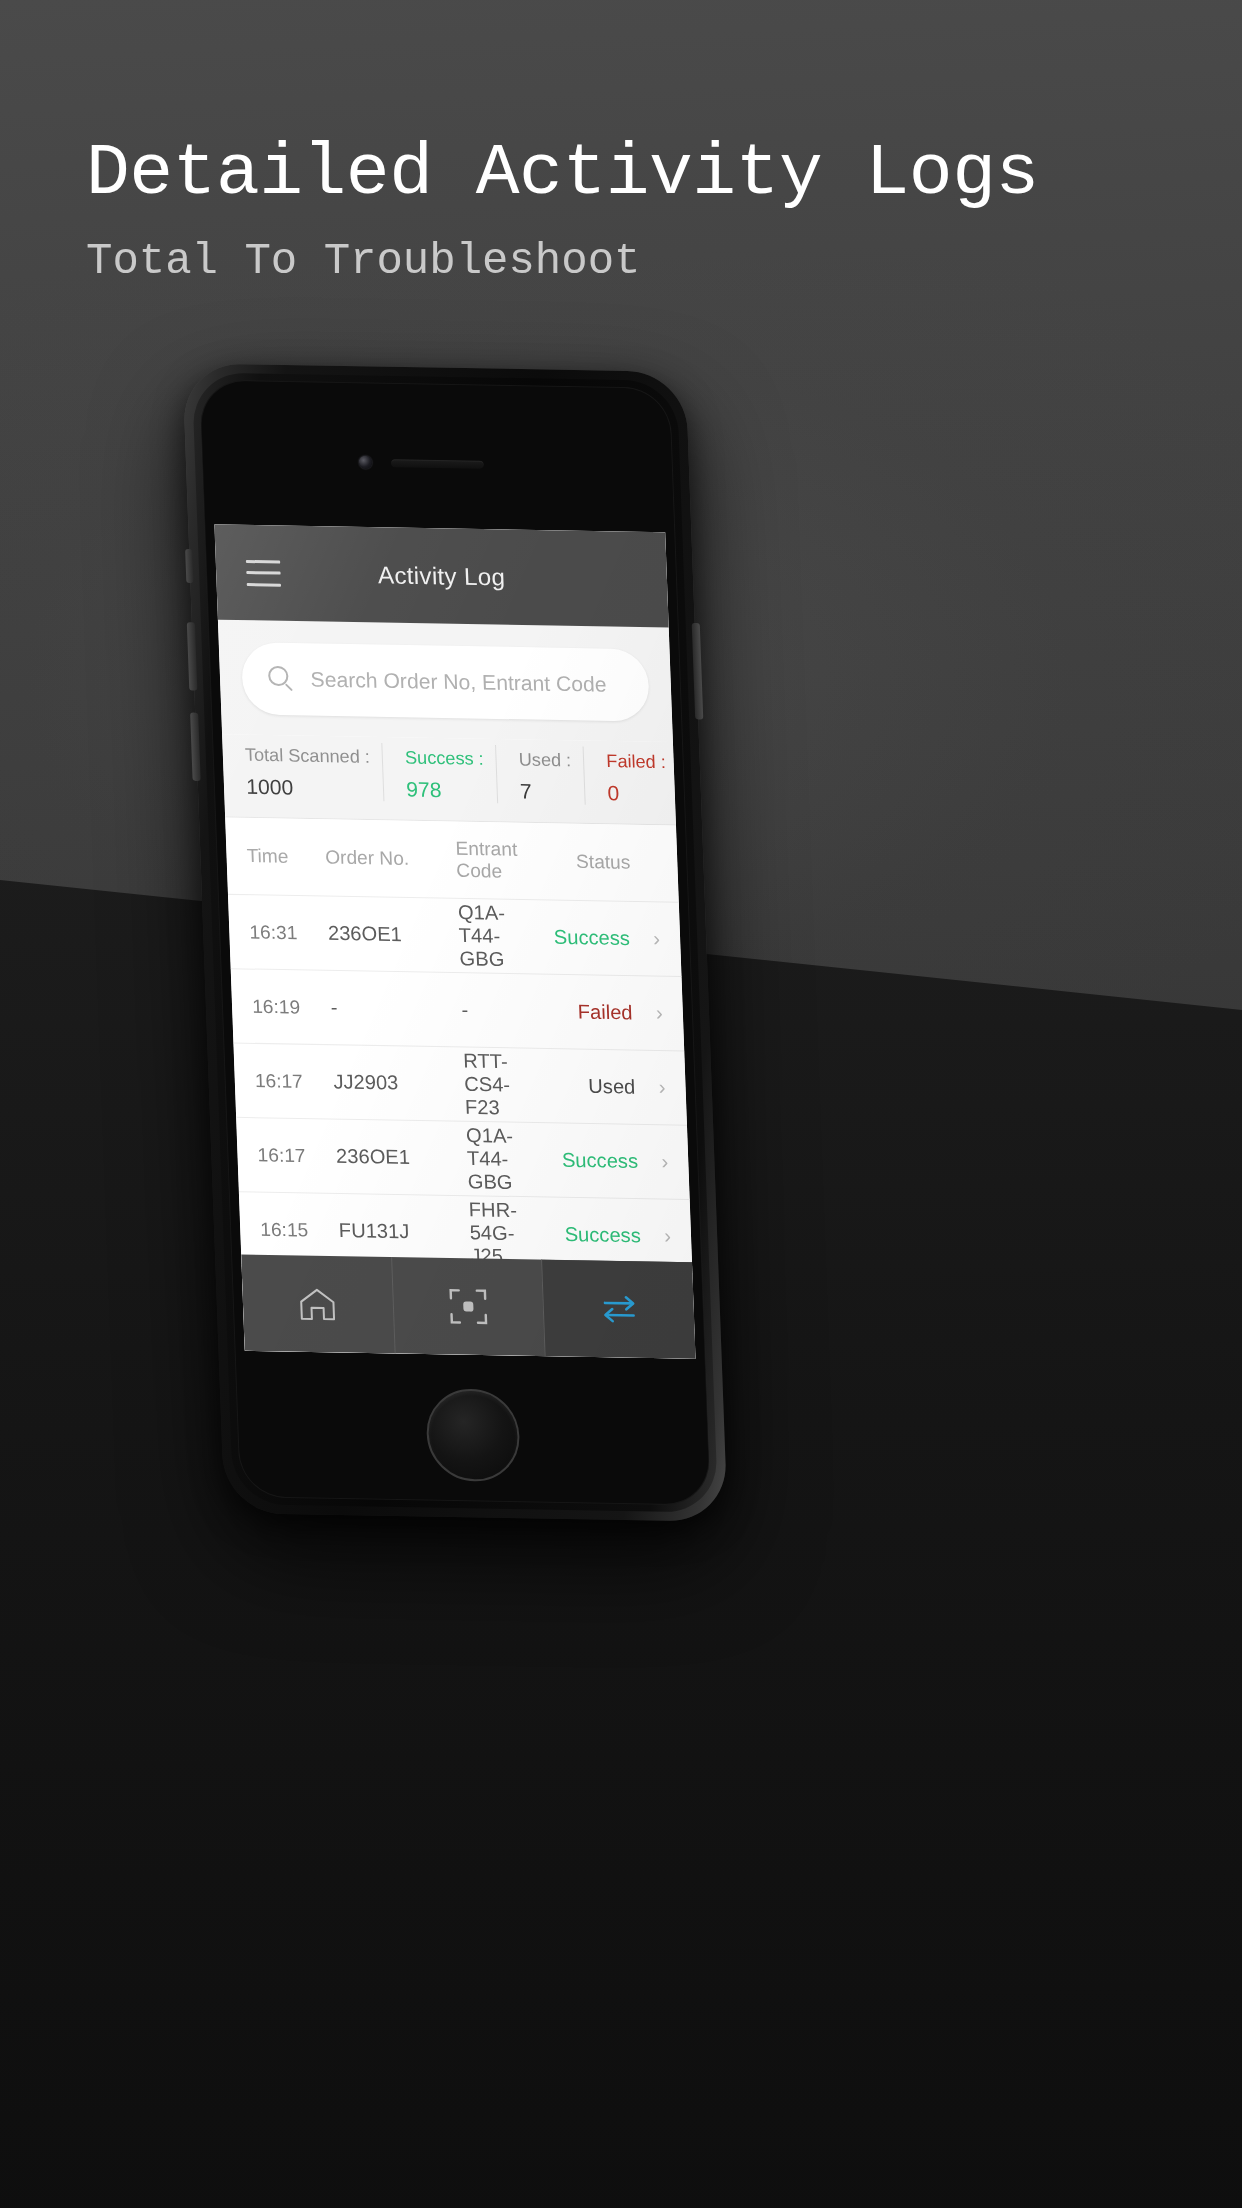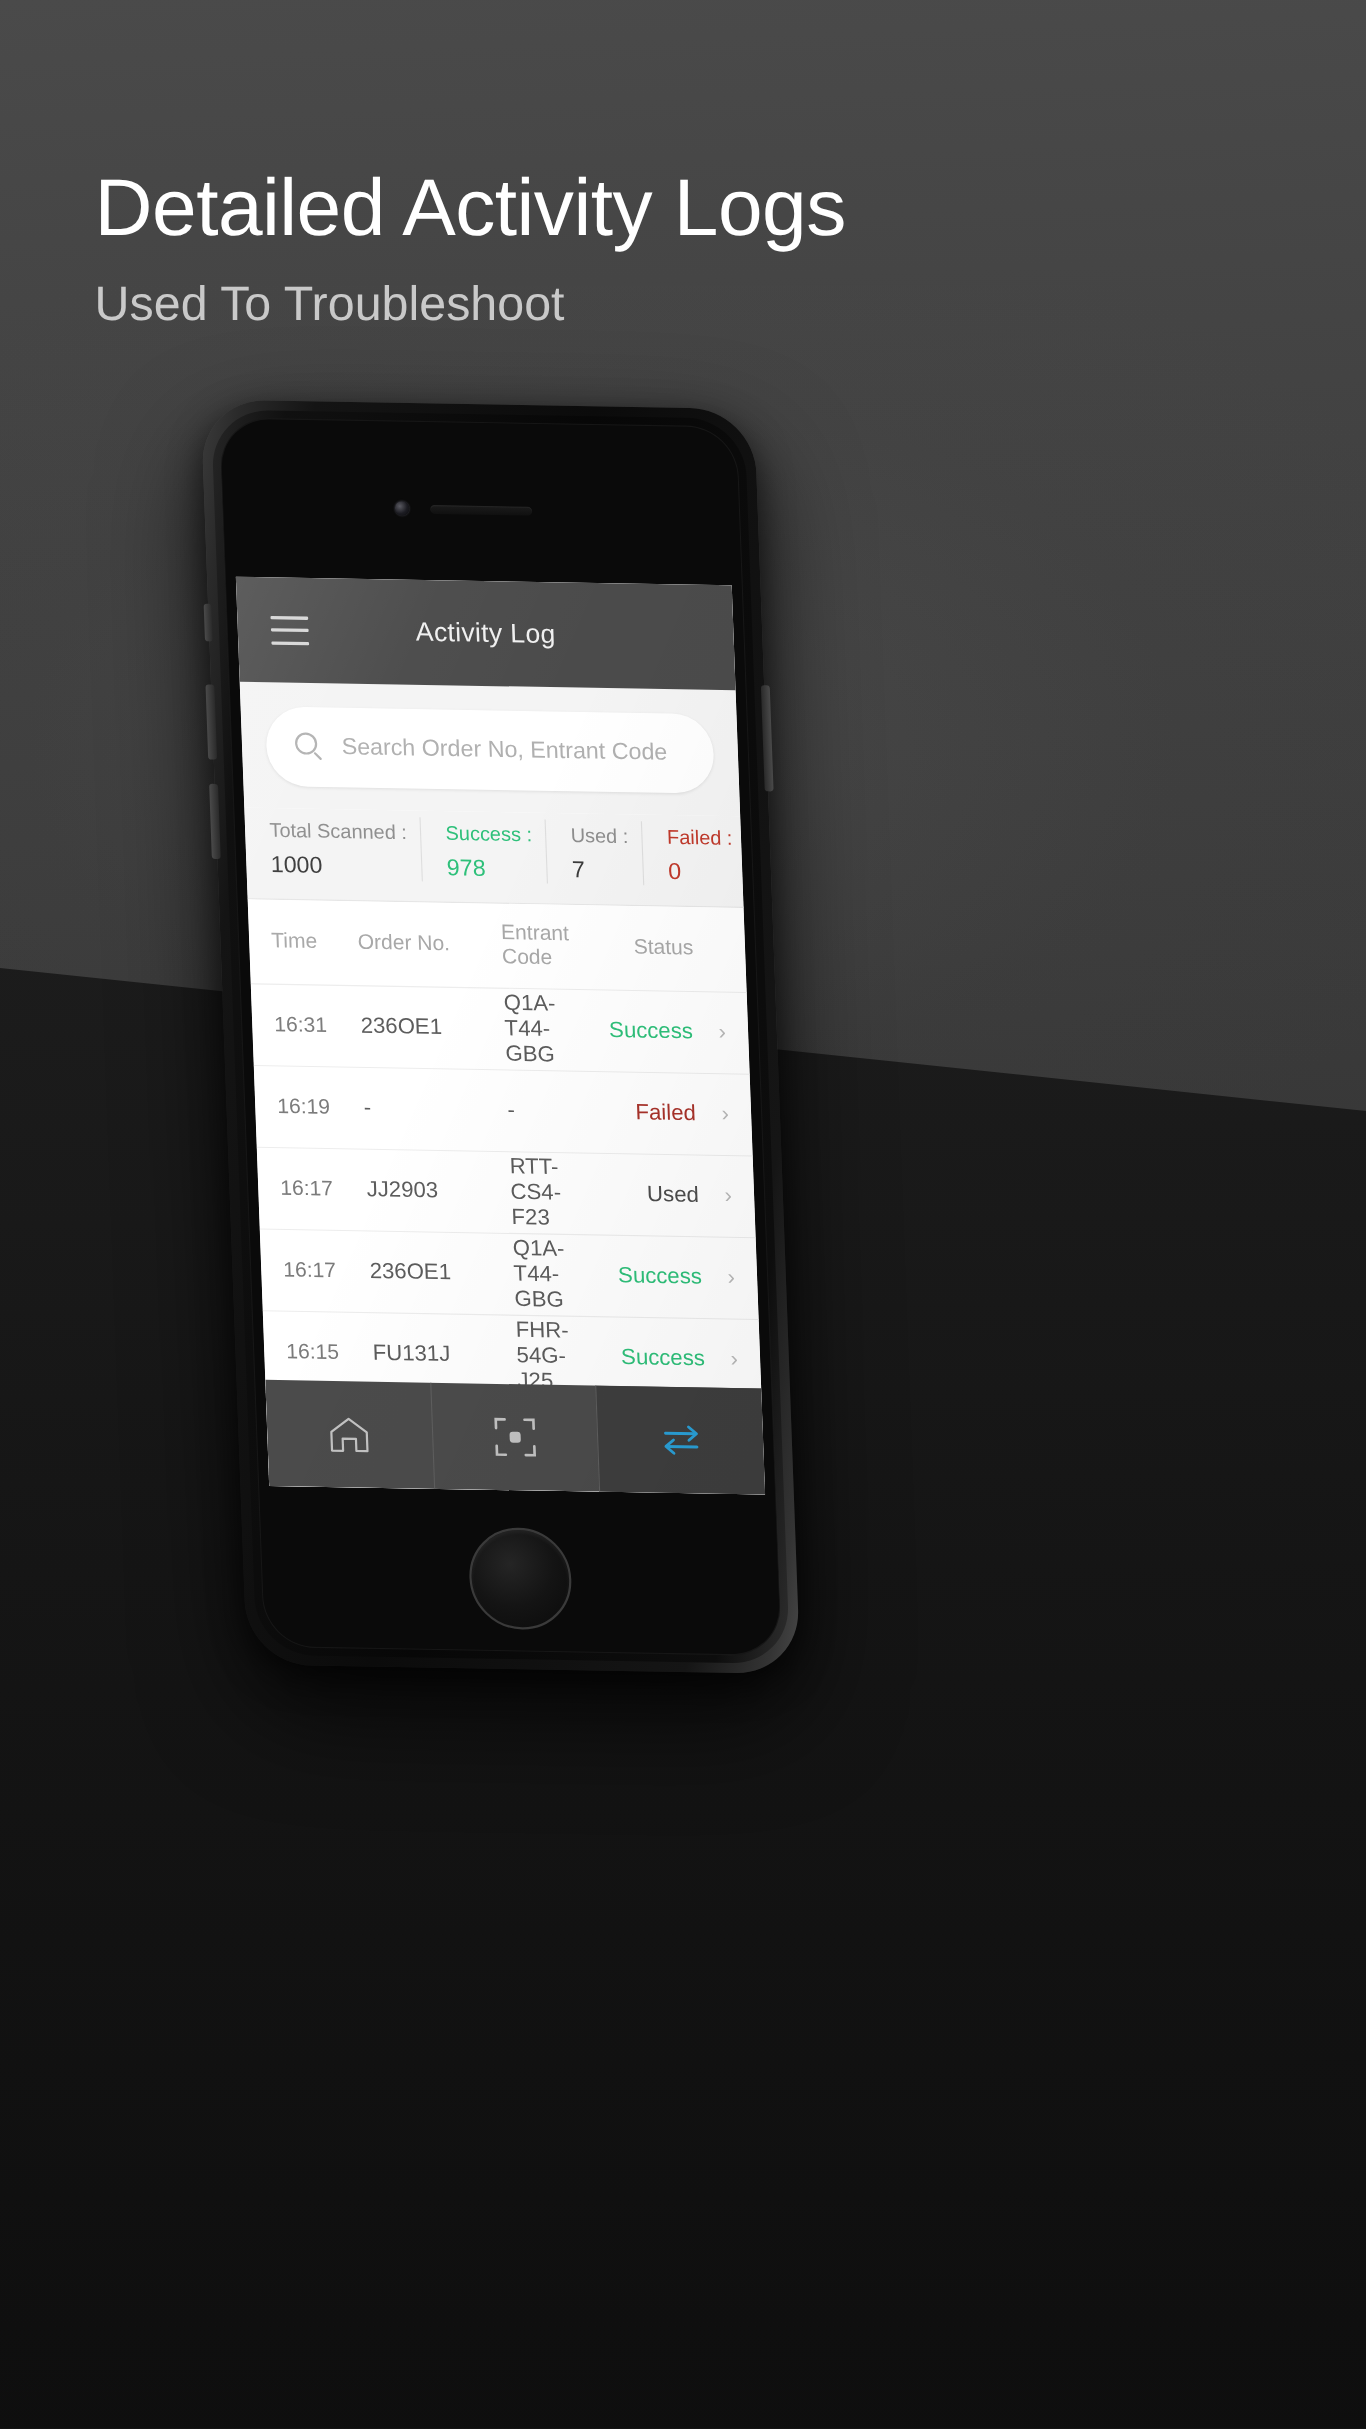--- a/index.html
+++ b/index.html
@@ -21,21 +21,21 @@
     background:linear-gradient(180deg,#1a1a1a 0%, #141414 40%, #0e0e0e 100%);
     clip-path:polygon(0 0, 100% 130px, 100% 100%, 0 100%);
     opacity:.95;
   }
   #bg-glow {
     position:absolute; left:-10%; top:260px; width:120%; height:900px;
     background:radial-gradient(ellipse at 45% 45%, rgba(120,120,120,.16) 0%, rgba(80,80,80,.06) 45%, rgba(0,0,0,0) 72%);
   }
 
   
-  .headline-wrap { position:absolute; left:86px; top:150px; }
+  .headline-wrap { position:absolute; left:86px; top:134px;font-family:Liberation Mono, monospace; }
   h1.title {
     font-size:73px; font-weight:300; color:#ffffff;
     letter-spacing:-0.5px; line-height:1.1; white-space:nowrap;
   }
   h2.subtitle {
     margin-top:22px;
     font-size:44px; font-weight:300; color:#c9c9c9;
     letter-spacing:0px; white-space:nowrap;
   }
 
@@ -193,21 +193,21 @@
 </head>
 <body>
 
 <div id="bg">
   <div id="bg-glow"></div>
   <div id="bg-diag"></div>
 </div>
 
 <div class="headline-wrap">
   <h1 class="title">Detailed Activity Logs</h1>
-  <h2 class="subtitle">Used To Troubleshoot</h2>
+  <h2 class="subtitle">Total To Troubleshoot</h2>
 </div>
 
 <div id="phone">
   <div class="phone-body"></div>
   <div class="phone-inner"></div>
   <div class="phone-bezel"></div>
 
   <div class="btn-side btn-silent"></div>
   <div class="btn-side btn-volup"></div>
   <div class="btn-side btn-voldn"></div>

